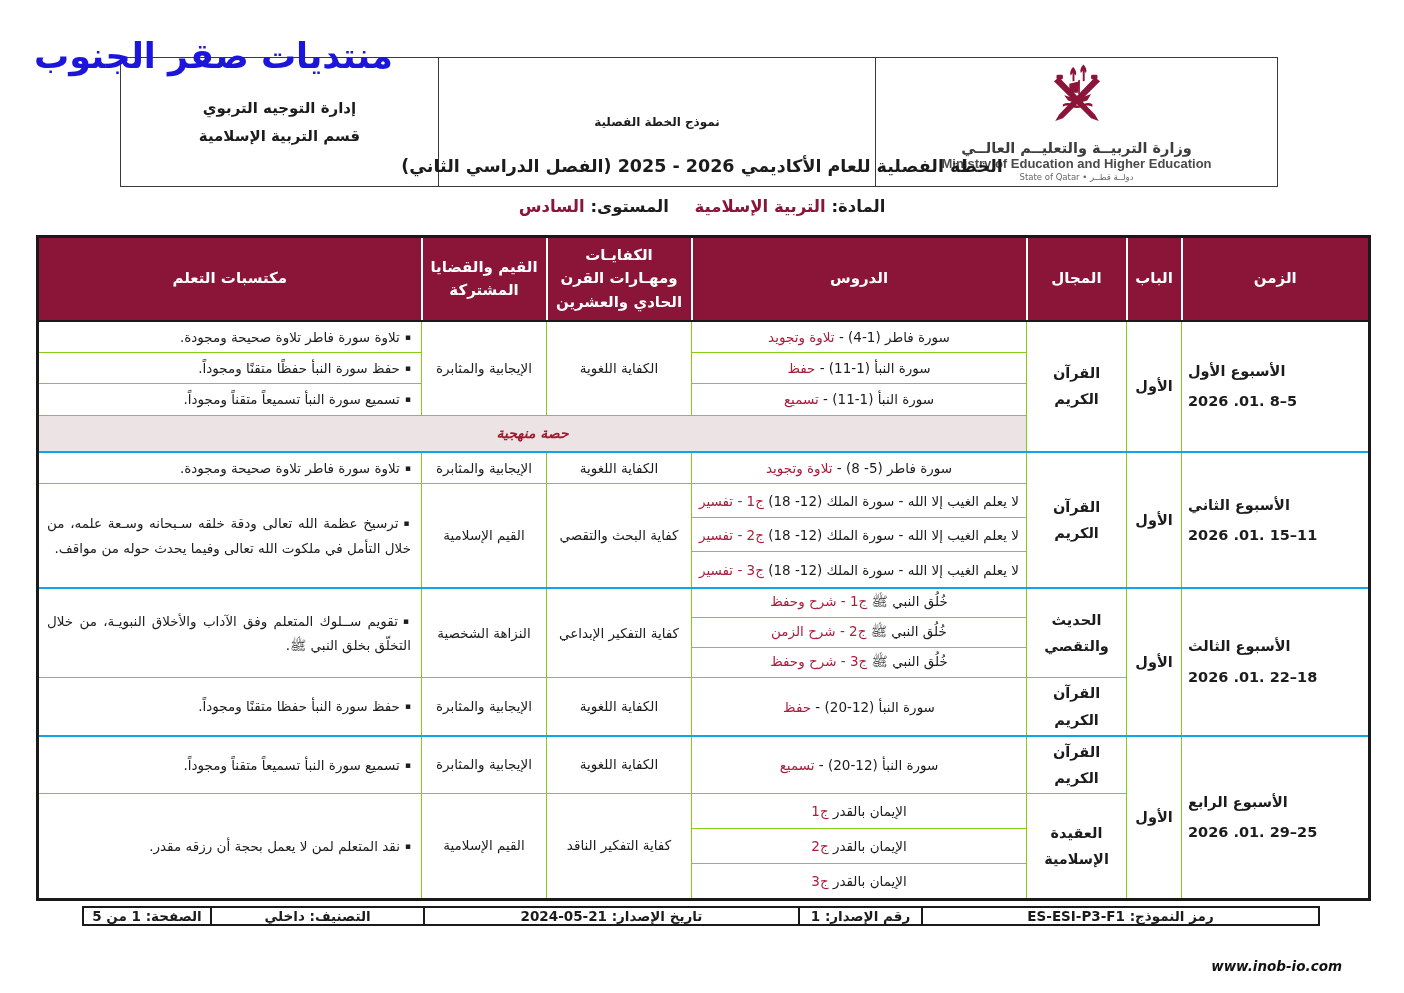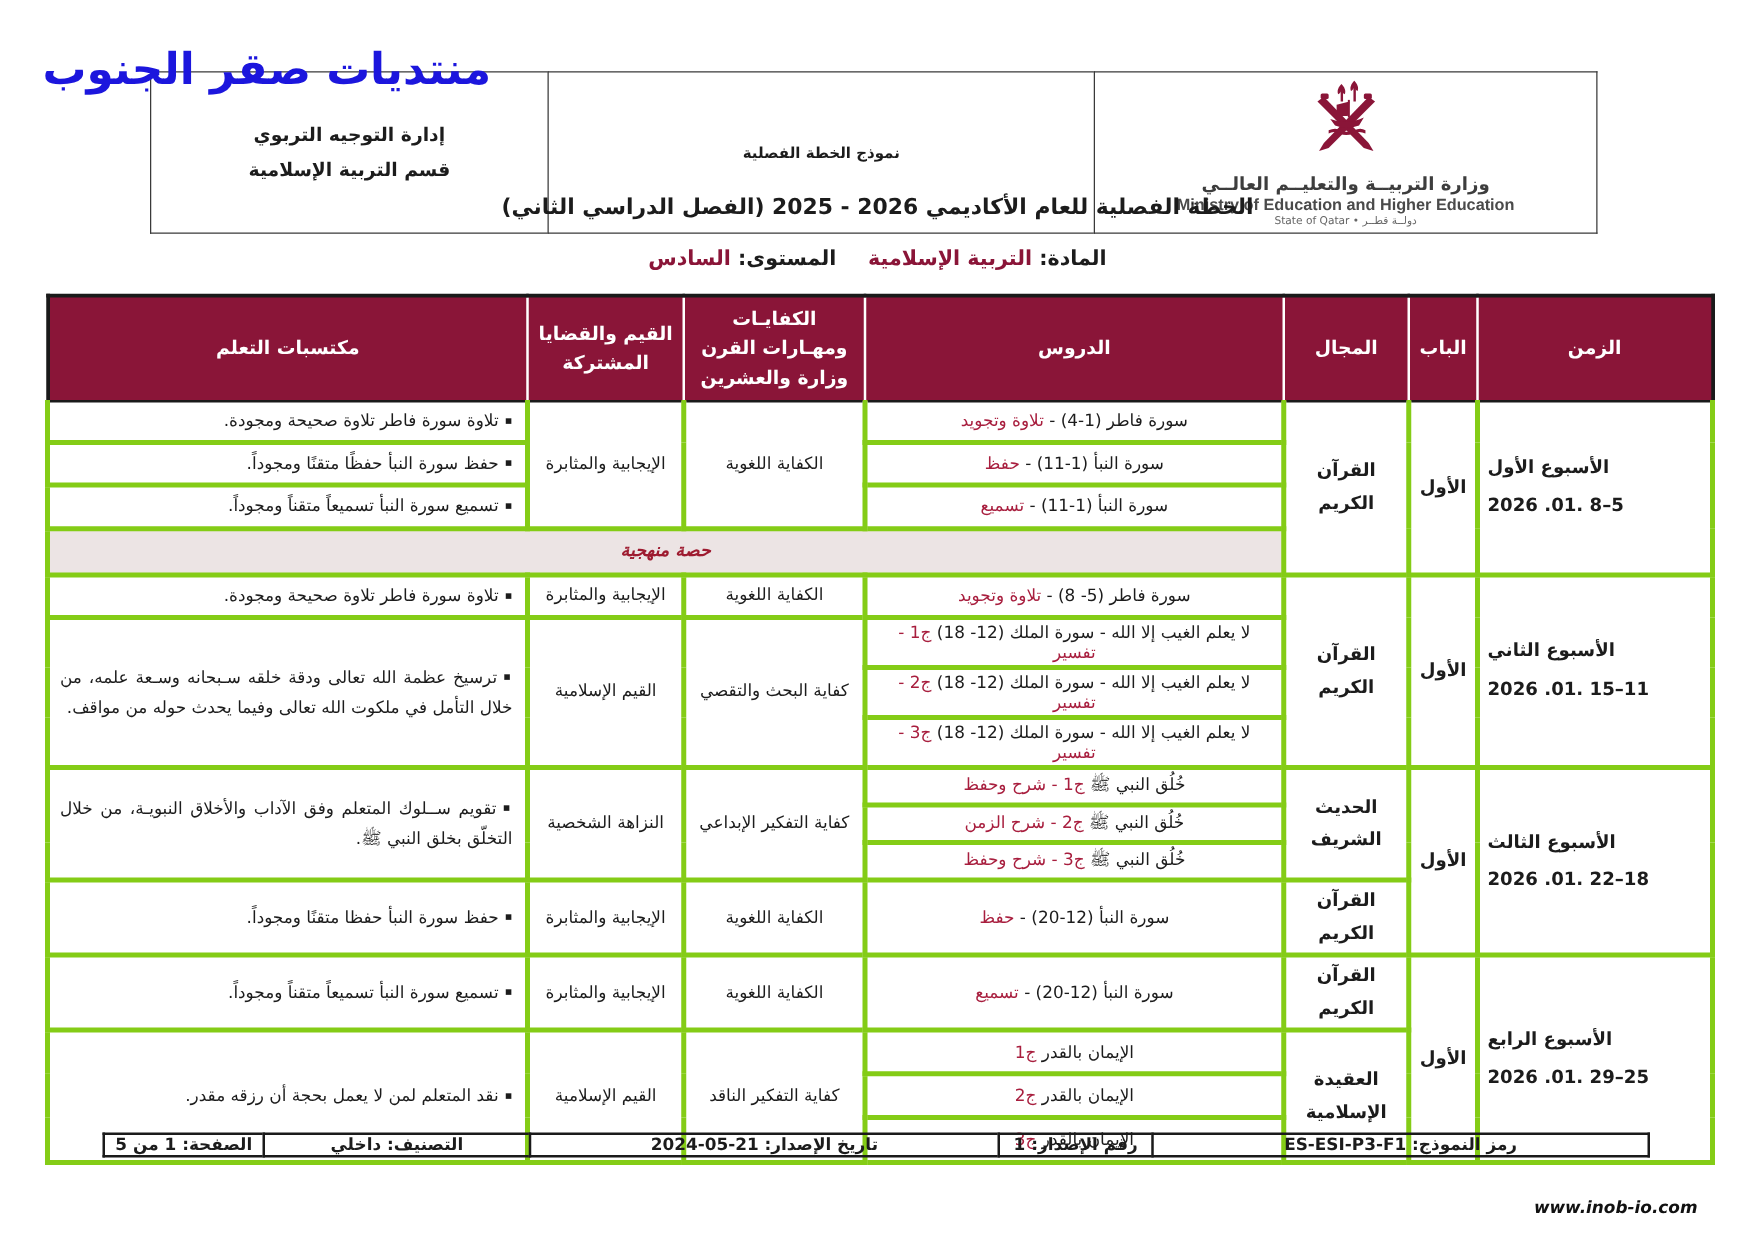--- a/index.html
+++ b/index.html
@@ -2,21 +2,21 @@
 <html lang="ar" dir="rtl"><head>
 <meta charset="utf-8">
 <style>
   * { box-sizing: border-box; margin: 0; padding: 0; }
   html,body { width: 1404px; height: 993px; background: #ffffff; }
   body { position: relative; font-family: "DejaVu Sans", sans-serif; color: #1c1c1c; overflow: hidden; }
 
   
   .wm-top { position: absolute; left: 34px; top: 36px; font-size: 35px; font-weight: bold;
             color: #1c16dd; white-space: nowrap; z-index: 5; }
-  .wm-bottom { position: absolute; right: 46px; top: 958px; font-size: 13.5px; font-weight: bold;
+  .wm-bottom { position: absolute; right: 62px; top: 958px; font-size: 13.5px; font-weight: bold;
                font-style: italic; color: #111; }
 
   
   .hdr-table { position: absolute; left: 120px; top: 57px; width: 1157px; height: 77px;
                border-collapse: collapse; table-layout: fixed; direction: rtl; }
   .hdr-table td { border: 1.5px solid #3a3a3a; vertical-align: middle; text-align: center; padding: 4px 8px; }
   .hdr-dept div { font-size: 15px; font-weight: bold; line-height: 1.9; }
   .hdr-title { font-size: 12px; font-weight: bold; }
   .logo-wrap { display: flex; flex-direction: column; align-items: center; justify-content: center; gap: 10px; direction: rtl; }
   .logo-text { text-align: center; }
@@ -32,21 +32,21 @@
   .maroon-text { color: #8A1538; }
   .ltr-run { direction: ltr; unicode-bidi: isolate; }
 
   
   .main-table { position: absolute; left: 36px; top: 235px; width: 1332px;
                 border-collapse: collapse; table-layout: fixed; direction: rtl;
                 border: 3px solid #1a1a1a; }
   .main-table th { background: #8A1538; color: #fff; font-size: 15px; font-weight: bold;
                    border: 2px solid #fff; border-bottom: 2px solid #1a1a1a;
                    padding: 6px 4px; line-height: 1.55; vertical-align: middle; text-align: center; }
-  .main-table td { border: 4px solid #84cc16; font-size: 13.5px; vertical-align: middle;
+  .main-table td { border: 1px solid #84cc16; font-size: 13.5px; vertical-align: middle;
                    padding: 2px 6px; background: #fff; }
   .main-table tr.week-start td { border-top: 2px solid #0ea5e9; }
   td.time-cell { text-align: left; font-weight: bold; font-size: 14.5px; line-height: 2.1; }
   td.time-cell .dates { direction: ltr; unicode-bidi: isolate; }
   td.chapter-cell, td.domain-cell { text-align: center; font-weight: bold; font-size: 14.5px; line-height: 1.8; }
   td.lesson-cell { text-align: center; }
   td.comp-cell, td.value-cell { text-align: center; line-height: 1.7; }
   td.outcome-cell { text-align: justify; text-align-last: auto; padding: 3px 10px 3px 8px; line-height: 1.8; }
   .bullet { font-size: 9px; vertical-align: 2px; margin-left: 5px; }
   .red-part { color: #A81E3E; }
@@ -138,21 +138,21 @@
       <col style="width:125px">
       <col style="width:384px">
   </colgroup>
 
   <tbody>
       <tr>
     <th>الزمن</th>
     <th>الباب</th>
     <th>المجال</th>
     <th>الدروس</th>
-    <th>الكفايـات ومهـارات القرن وزارة والعشرين</th>
+    <th>الكفايـات ومهـارات القرن الحادي والعشرين</th>
     <th>القيم والقضايا المشتركة</th>
     <th>مكتسبات التعلم</th>
   </tr>
 
   <tr class="week-start" style="height:30px">
     <td class="time-cell" rowspan="4">
       <div>الأسبوع الأول</div>
       <div class="dates">2026 .01. 8–5</div>
     </td>
     <td class="chapter-cell" rowspan="4">الأول</td>
@@ -222,21 +222,21 @@
       <span>لا يعلم الغيب إلا الله - سورة الملك (12- 18) </span><span class="red-part">ج3 - تفسير</span>
     </td>
   </tr>
 
   <tr class="week-start" style="height:30px">
     <td class="time-cell" rowspan="4">
       <div>الأسبوع الثالث</div>
       <div class="dates">2026 .01. 22–18</div>
     </td>
     <td class="chapter-cell" rowspan="4">الأول</td>
-    <td class="domain-cell" rowspan="3">الحديث الشريف</td>
+    <td class="domain-cell" rowspan="3">الحديث والتقصي</td>
     <td class="lesson-cell">
       <span>خُلُق النبي ﷺ </span><span class="red-part">ج1 - شرح وحفظ</span>
     </td>
     <td class="comp-cell" rowspan="3">كفاية التفكير الإبداعي</td>
     <td class="value-cell" rowspan="3">النزاهة الشخصية</td>
     <td class="outcome-cell" rowspan="3">
       <span class="bullet">▪</span><span>تقويم ســلوك المتعلم وفق الآداب والأخلاق النبويـة، من خلال التخلّق بخلق النبي ﷺ.</span>
     </td>
   </tr>
   <tr style="height:30px">

